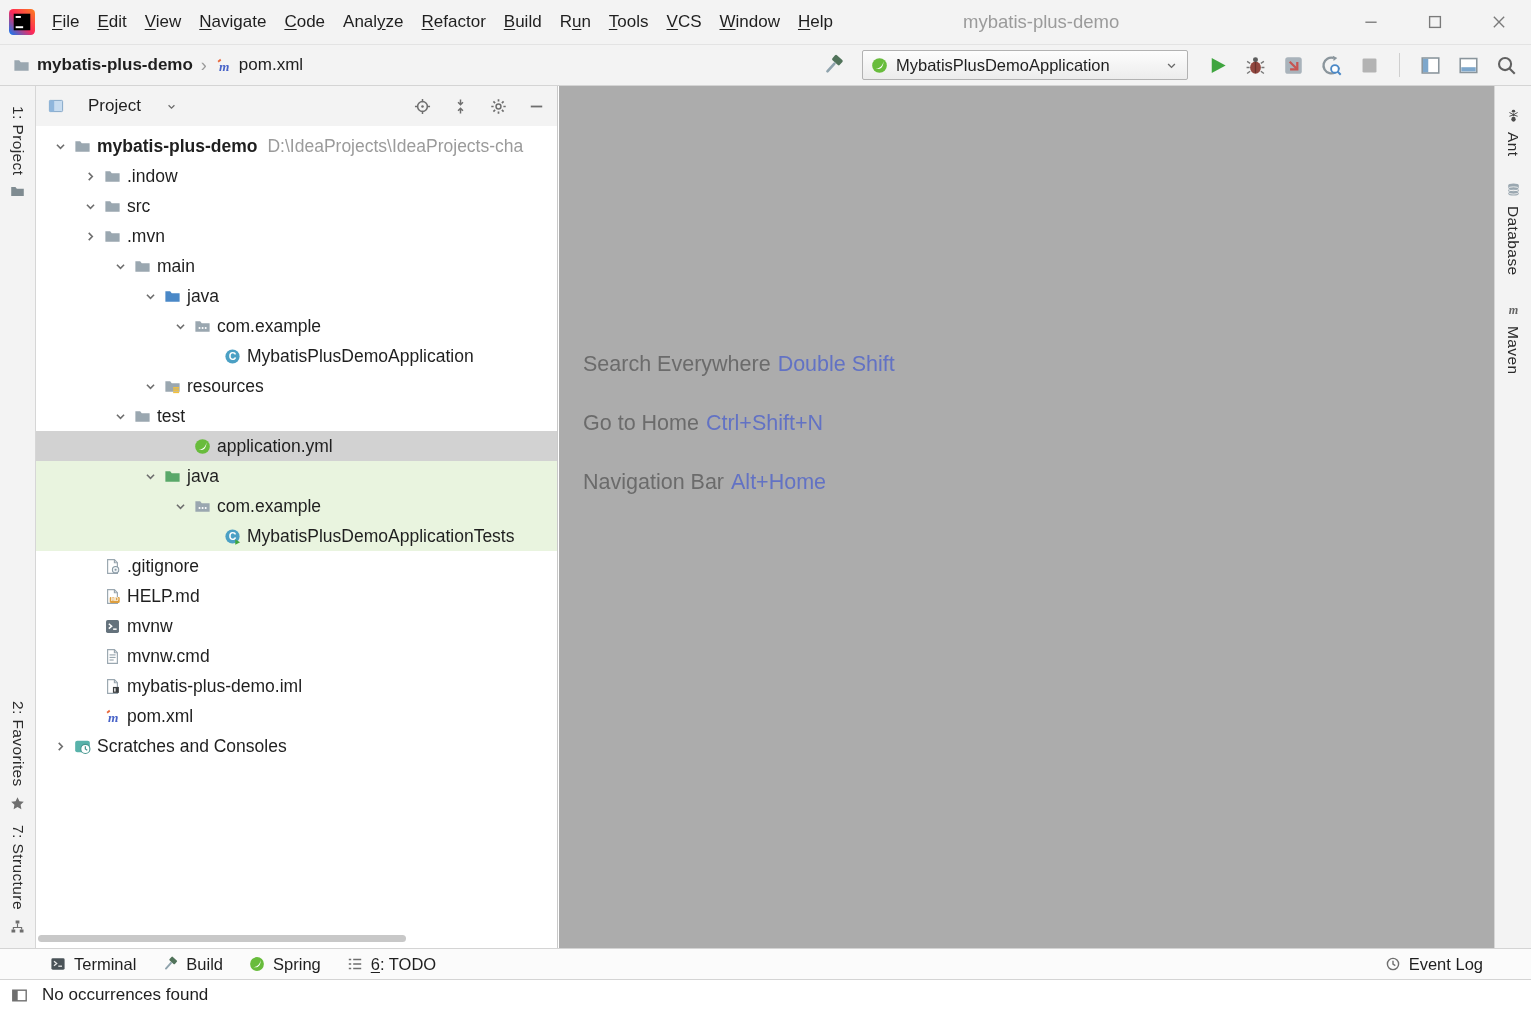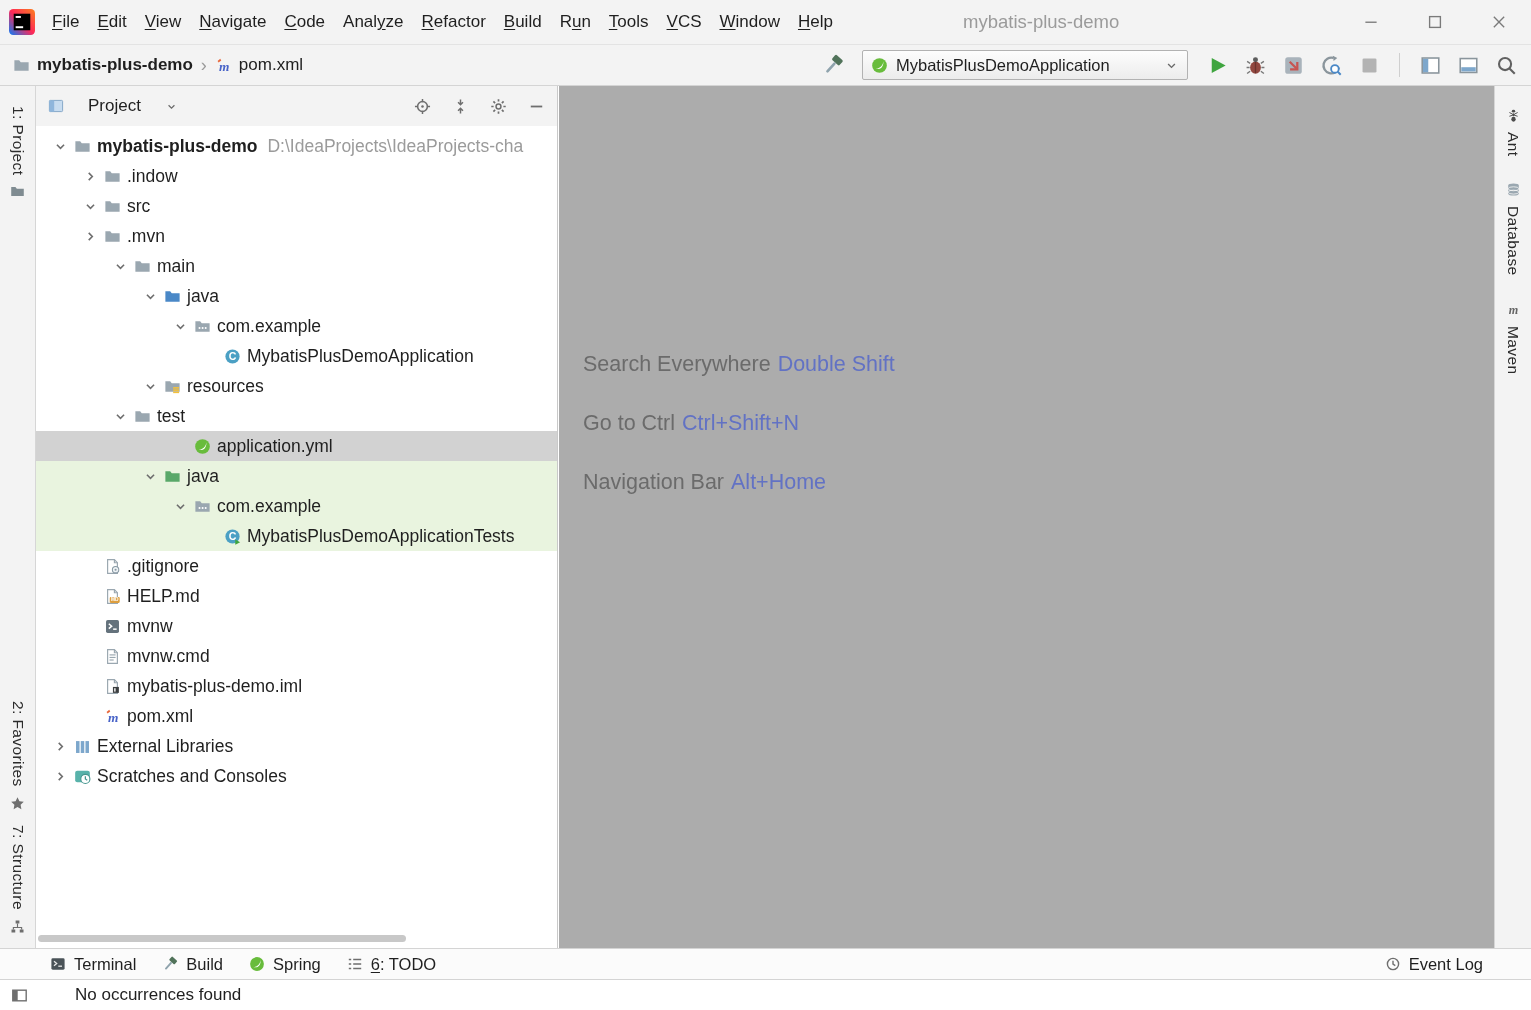--- a/index.html
+++ b/index.html
@@ -65,21 +65,21 @@
   .editor-hints{position:absolute;left:24px;top:267px;}
   .hint-line{font-size:21.5px;line-height:22px;margin-bottom:37px;color:var(--hint-text,#6b6b6b);}
   .hint-shortcut{color:var(--shortcut-text,#6272c4);margin-left:7px;}
 
   
   .bottom-bar{position:absolute;left:0;top:948px;width:100%;height:31px;background:#fbfbfb;border-top:1px solid var(--border,#d4d4d4);display:flex;align-items:center;}
   .bottom-left{display:flex;align-items:center;margin-left:50px;gap:26px;}
   .bottom-right{margin-left:auto;display:flex;align-items:center;margin-right:48px;}
   .tw-btn{display:flex;align-items:center;gap:8px;font-size:16.5px;}
   .tw-icon{display:flex;}
-  .status-bar{position:absolute;left:0;top:979px;width:100%;height:31px;background:#fff;border-top:1px solid var(--border,#d4d4d4);display:flex;align-items:center;gap:33px;}
+  .status-bar{position:absolute;left:0;top:979px;width:100%;height:31px;background:#fff;border-top:1px solid var(--border,#d4d4d4);display:flex;align-items:center;}
   .status-toggle{margin:0 14px 0 11px;display:flex;}
   .status-message{font-size:17px;}
 </style>
 </head>
 <body>
 
 <div class="titlebar">
   <span class="app-icon">
       <svg width="26" height="26" viewBox="0 0 16 16" xmlns="http://www.w3.org/2000/svg">
         <defs>
@@ -603,53 +603,35 @@
       </div>
       <div class="tree-row">
         <span class="indent" style="width: 10px;"></span>
         <span class="chevron">
           <svg width="15" height="15" viewBox="0 0 16 16" xmlns="http://www.w3.org/2000/svg">
             <path d="M6.1 4.2l3.8 3.8-3.8 3.8" fill="none" stroke="#6e6e6e" stroke-width="1.7"></path>
           </svg>
         </span>
         <span class="node-icon">
           <svg width="17" height="17" viewBox="0 0 16 16" xmlns="http://www.w3.org/2000/svg">
-            <g fill="#7da7cc">
-              <rect x="1.9" y="2.9" width="3.3" height="11.2"></rect>
-              <rect x="6.35" y="2.9" width="3.3" height="11.2"></rect>
-              <rect x="10.8" y="2.9" width="3.3" height="11.2"></rect>
-            </g>
-          </svg>
-        </span>
-        <span class="label">External Libraries</span>
-      </div>
-      <div class="tree-row">
-        <span class="indent" style="width: 10px;"></span>
-        <span class="chevron">
-          <svg width="15" height="15" viewBox="0 0 16 16" xmlns="http://www.w3.org/2000/svg">
-            <path d="M6.1 4.2l3.8 3.8-3.8 3.8" fill="none" stroke="#6e6e6e" stroke-width="1.7"></path>
-          </svg>
-        </span>
-        <span class="node-icon">
-          <svg width="17" height="17" viewBox="0 0 16 16" xmlns="http://www.w3.org/2000/svg">
             <rect x="1.1" y="2.5" width="13.8" height="11" rx="2" fill="#58b2aa"></rect>
             <circle cx="10.7" cy="10.3" r="4.3" fill="#fff" stroke="#47968f" stroke-width="1"></circle>
             <path d="M10.7 7.7v2.6l1.8 1.2" fill="none" stroke="#47968f" stroke-width="1.2"></path>
           </svg>
         </span>
         <span class="label">Scratches and Consoles</span>
       </div>
     </div>
   <div class="hscrollbar"></div>
 </div>
 
 <div class="editor">
   <div class="editor-hints">
       <div class="hint-line"><span class="hint-action">Search Everywhere</span><span class="hint-shortcut">Double Shift</span></div>
-      <div class="hint-line"><span class="hint-action">Go to Ctrl</span><span class="hint-shortcut">Ctrl+Shift+N</span></div>
+      <div class="hint-line"><span class="hint-action">Go to Home</span><span class="hint-shortcut">Ctrl+Shift+N</span></div>
       <div class="hint-line"><span class="hint-action">Navigation Bar</span><span class="hint-shortcut">Alt+Home</span></div>
     </div>
 </div>
 
 <div class="right-stripe">
     <div class="stripe-btn">
       <span class="stripe-icon">
         <svg width="15" height="15" viewBox="0 0 16 16" xmlns="http://www.w3.org/2000/svg">
           <ellipse cx="8" cy="3.4" rx="1.8" ry="1.5" fill="#4c4c4c"></ellipse>
           <ellipse cx="8" cy="7.2" rx="1.5" ry="1.6" fill="#4c4c4c"></ellipse>

